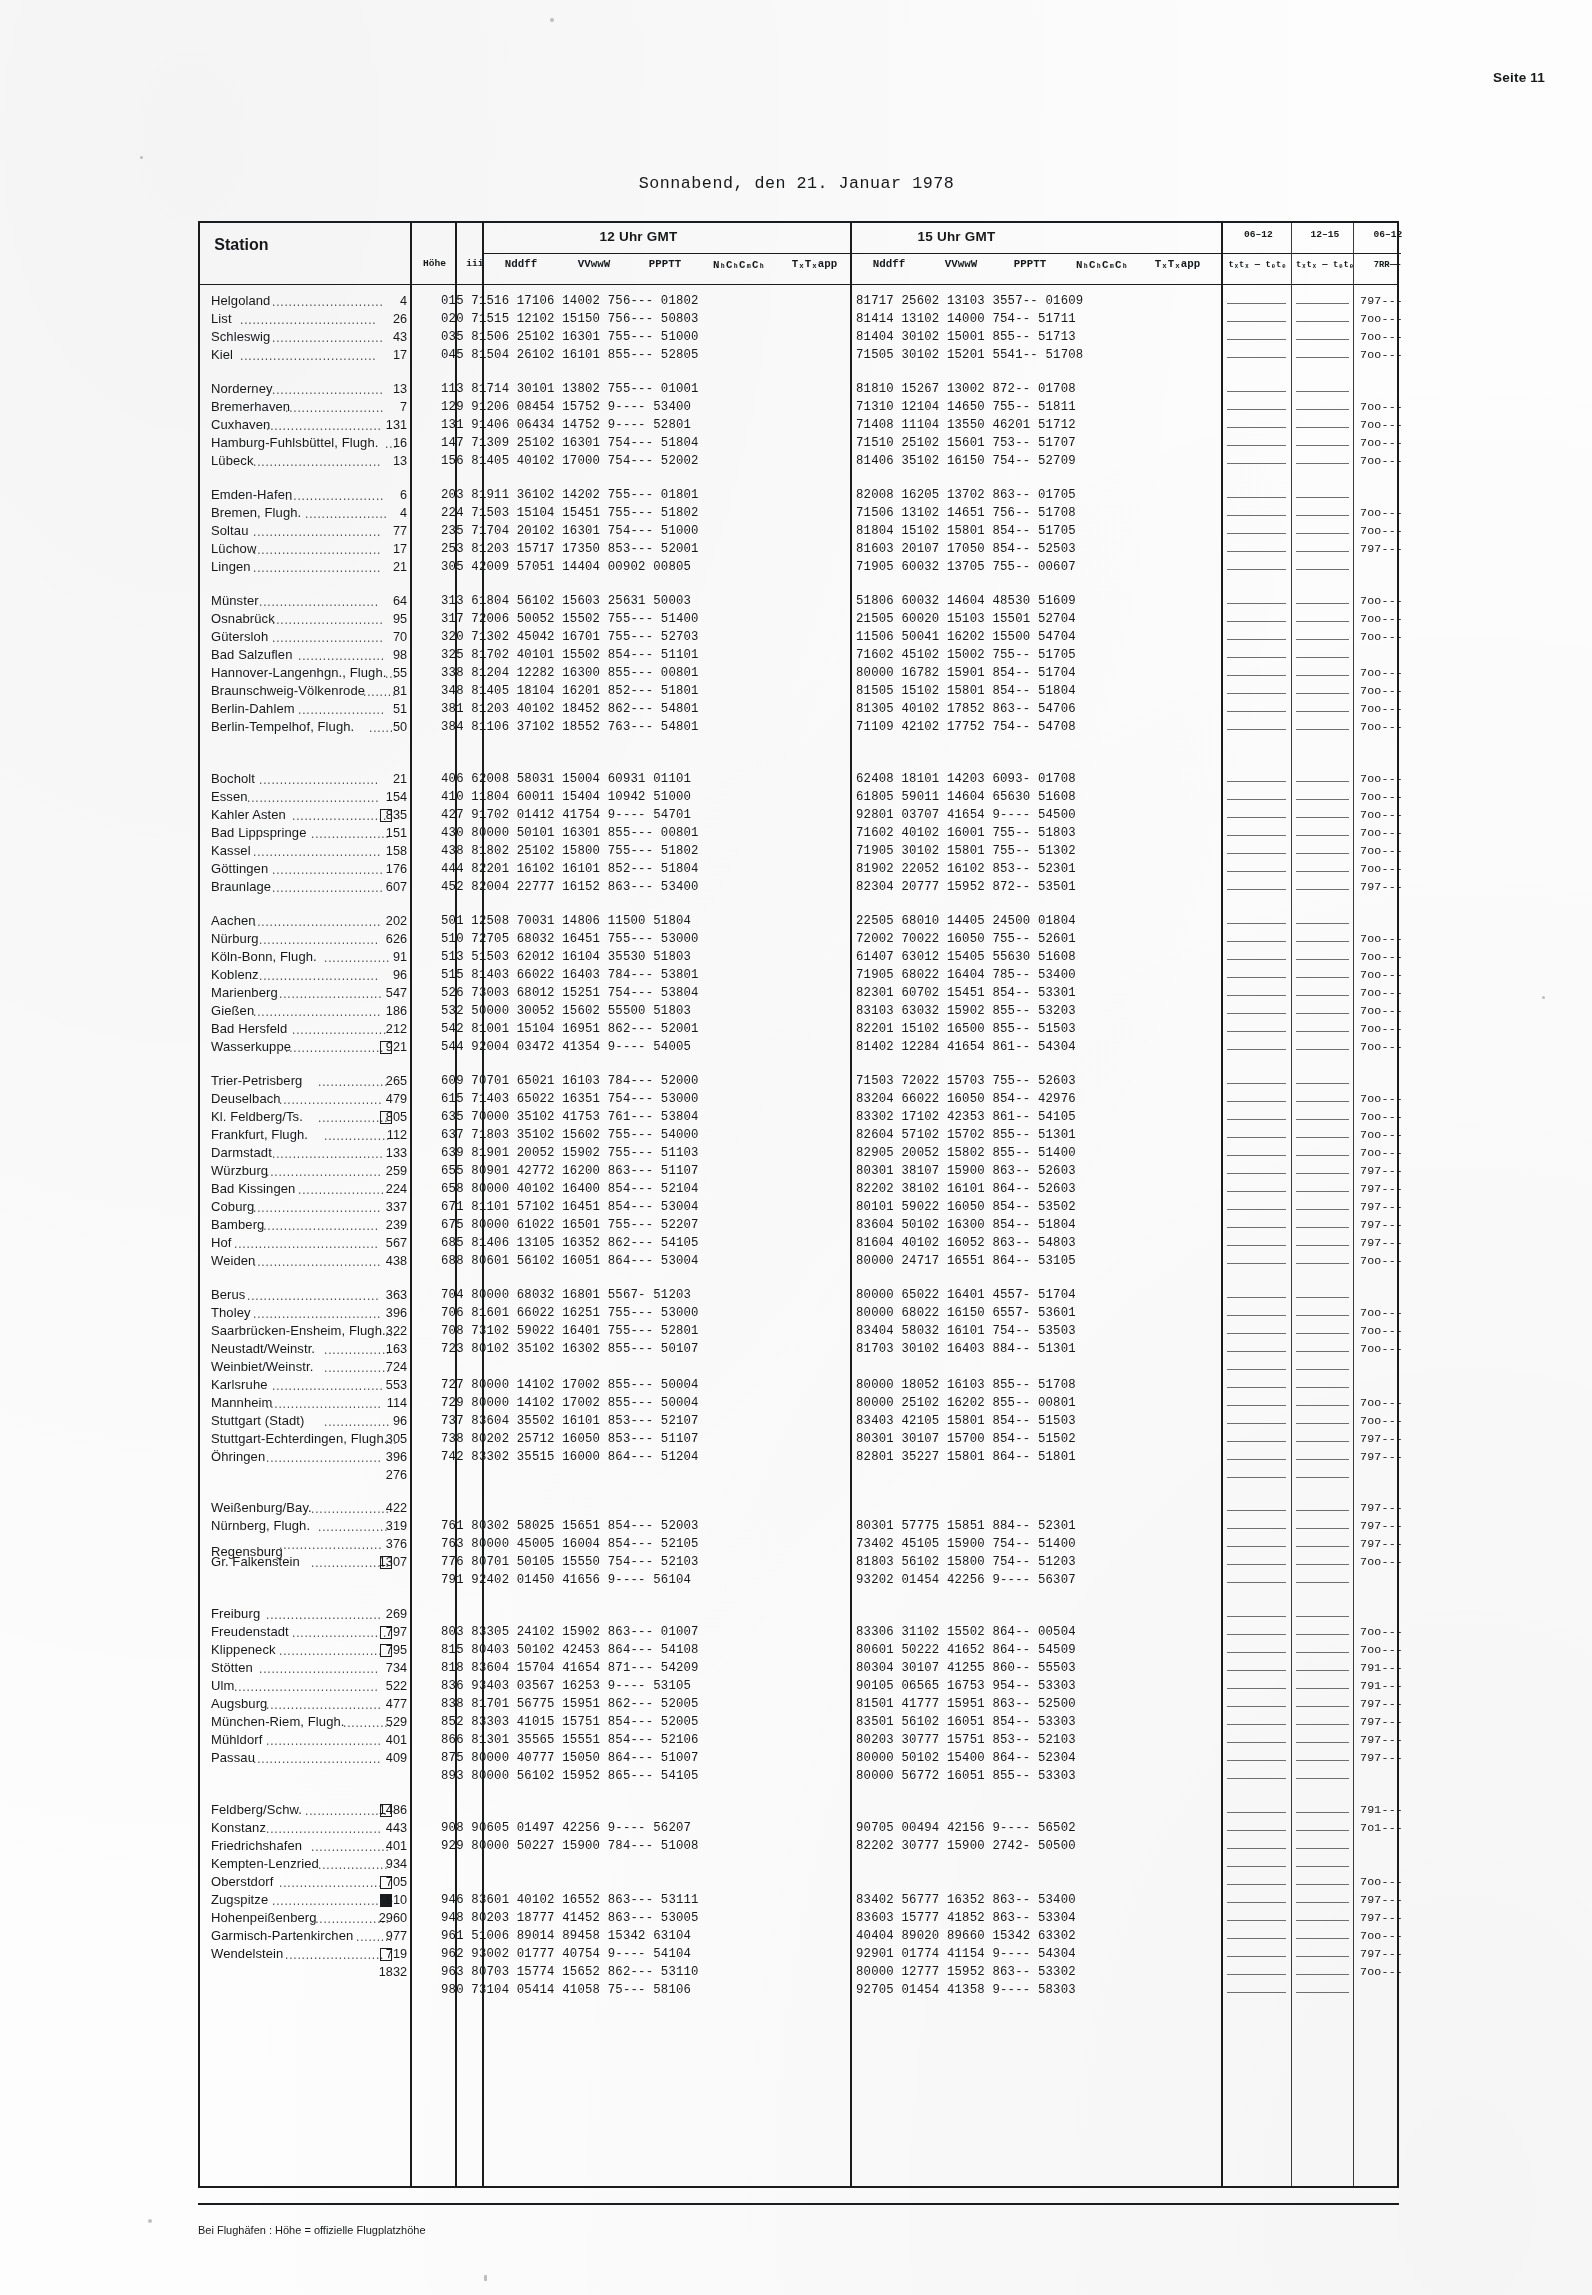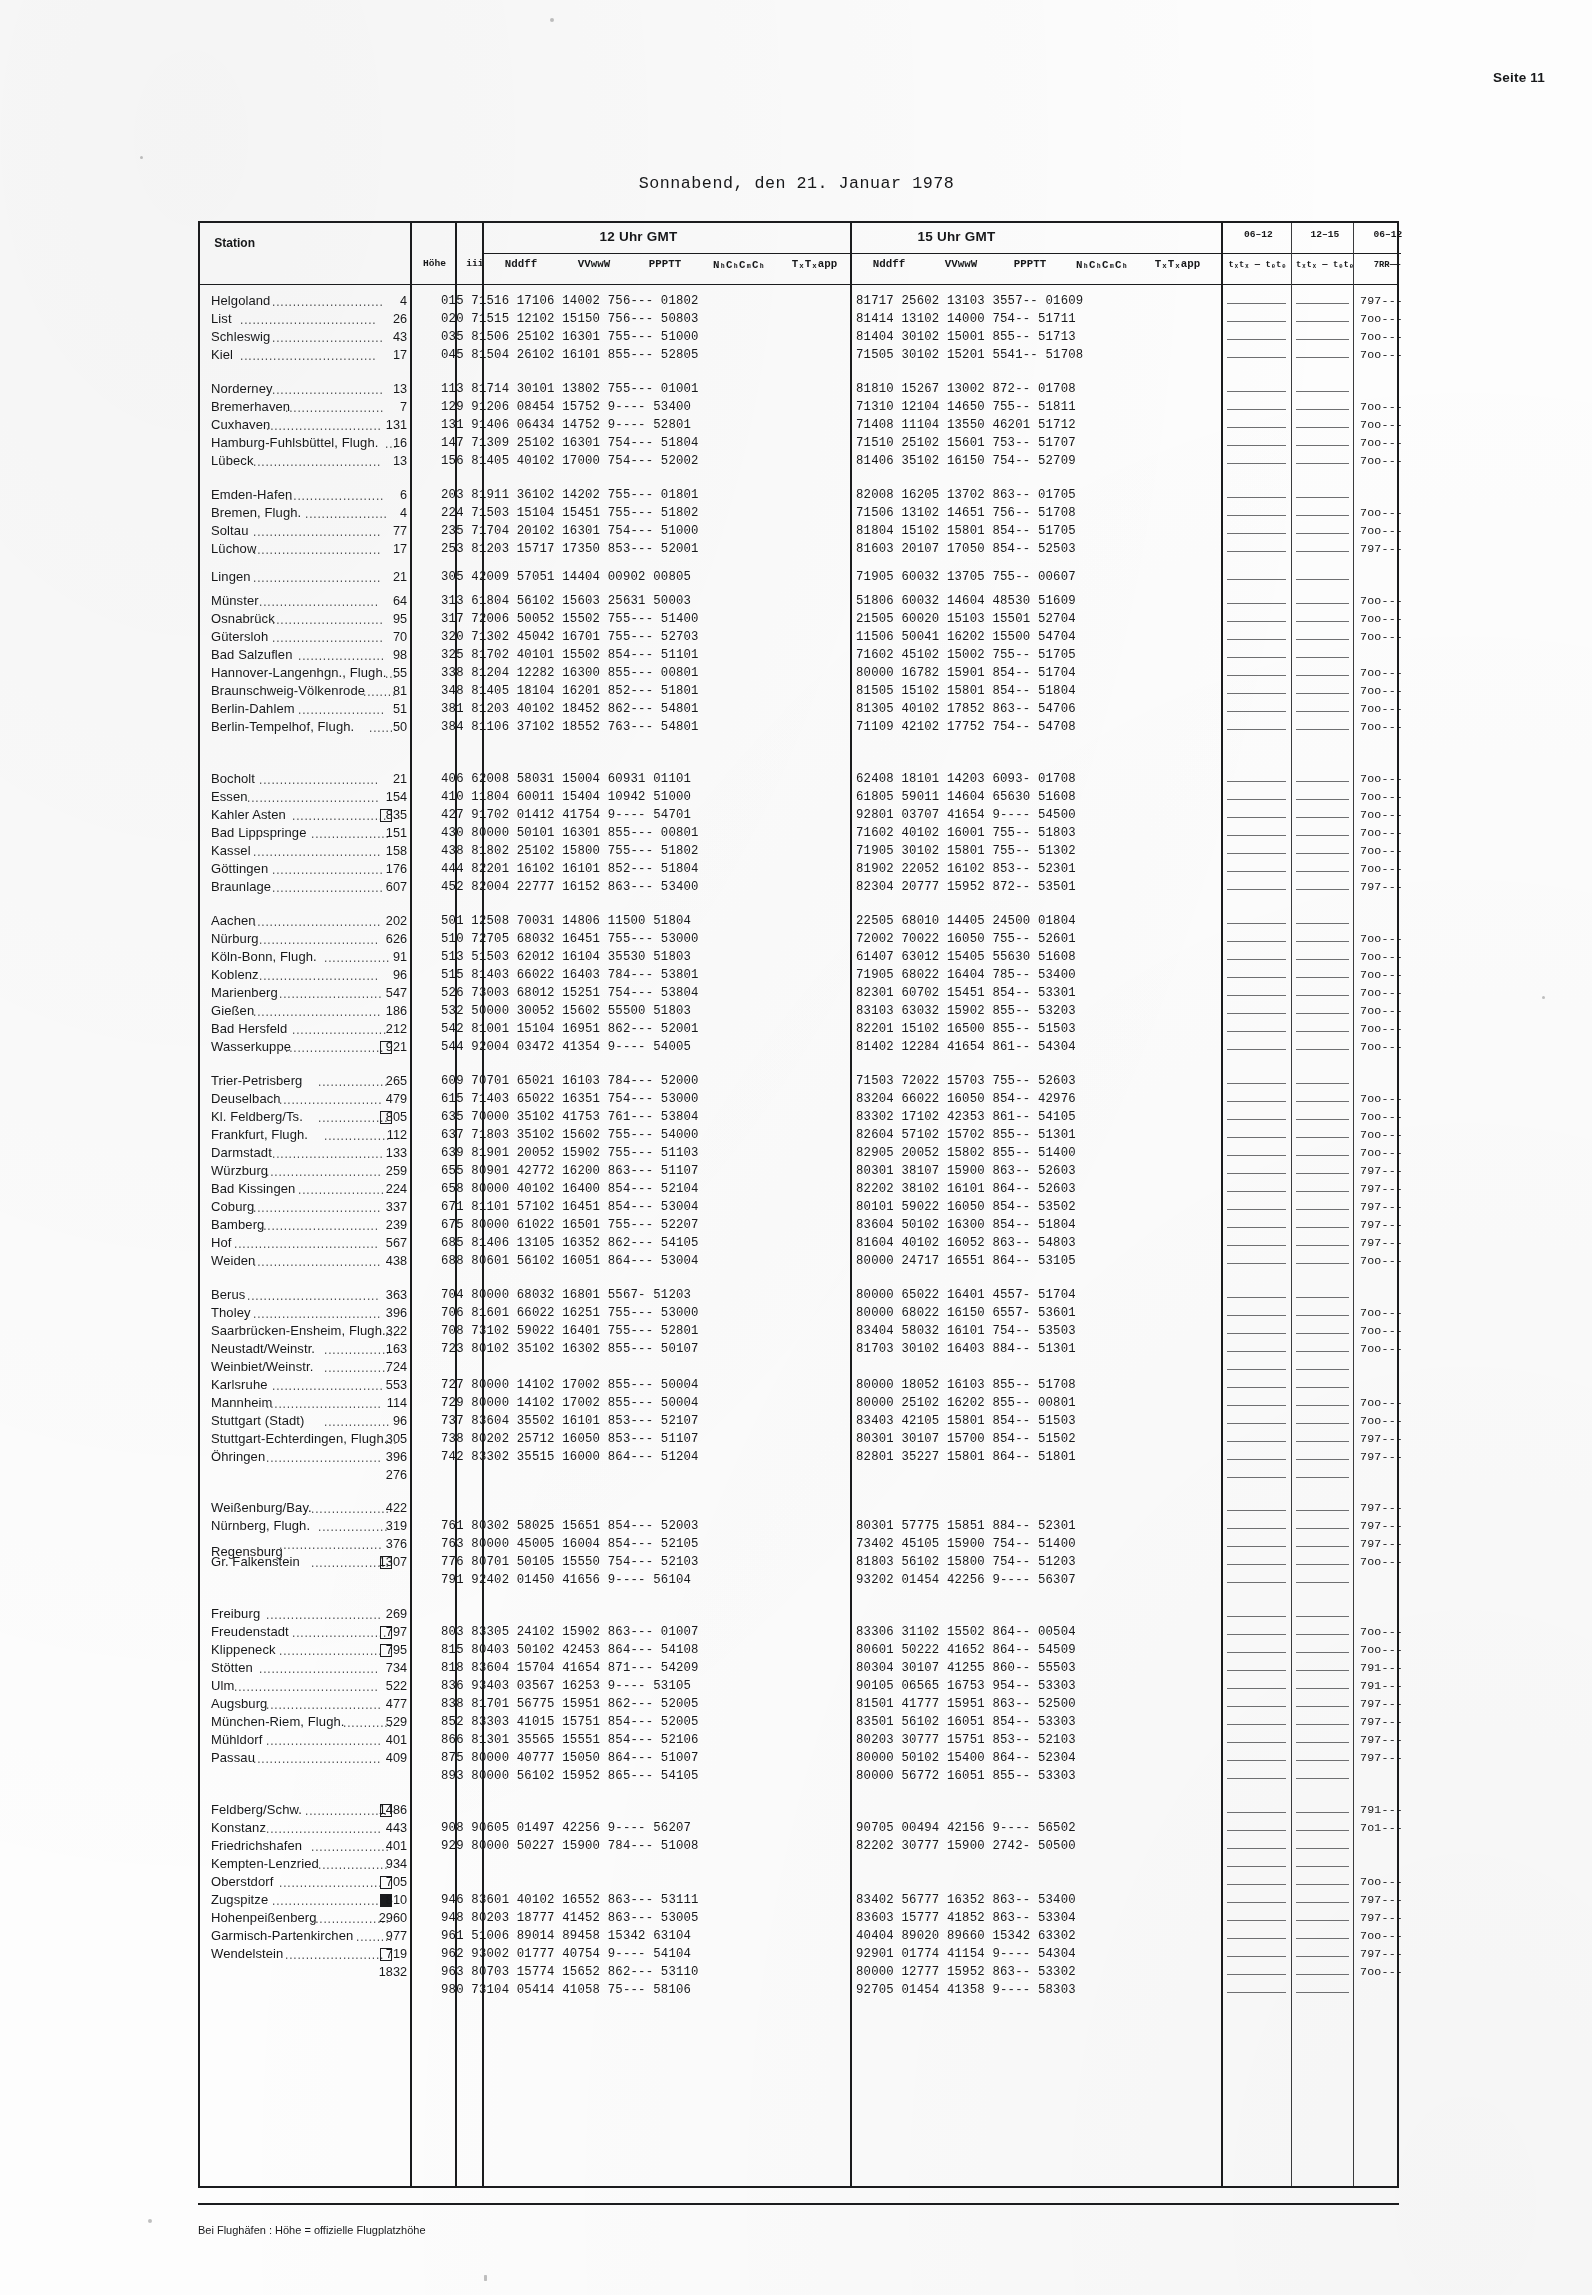--- a/index.html
+++ b/index.html
@@ -33,21 +33,21 @@
   .tbl{
     position:absolute;left:198px;top:221px;width:1201px;height:1967px;
     border:2px solid #1b1c1e;
     box-sizing:border-box;
   }
   .hdr{
     position:absolute;left:0;top:0;width:100%;height:62px;
     border-bottom:1.6px solid #1b1c1e;box-sizing:border-box;
   }
   .hdr .cellTxt{
-    position:absolute;font-size:12px;font-weight:bold;
+    position:absolute;font-size:16px;font-weight:bold;
   }
   .vline{position:absolute;top:0;bottom:0;width:1.6px;background:#1b1c1e;}
   .vline.thin{width:1.1px;background:#3a3b3d;}
 
   .grpTitle{
     position:absolute;text-align:center;font-size:13.5px;font-weight:bold;
     letter-spacing:0.2px;
   }
   .subhdr{
     position:absolute;font-family:"Liberation Mono",monospace;
@@ -272,21 +272,21 @@
         <div style="position: absolute; left: 0px; top: 256px; height: 18px; width: 100%;">
           <div class="st" style="left: 11px; top: 0px;">Lüchow</div>
           <div class="dots" style="left: 53px; top: 2.4px;">...............................</div>
           <div class="hoehe" style="left: 167px; top: 0.8px; width: 40px;">17</div>
           <div class="mono t12" style="top: 0.8px;">253 81203 15717 17350 853--- 52001</div>
           <div class="mono t15" style="left: 656px; top: 0.8px;">81603 20107 17050 854-- 52503</div>
           <div class="dash" style="left: 1027px; top: 10.4px; width: 59px;"></div>
           <div class="dash" style="left: 1096px; top: 10.4px; width: 53px;"></div>
           <div class="mono tr" style="left: 1160px; top: 0.8px;">797---</div>
         </div>
-        <div style="position: absolute; left: 0px; top: 284px; height: 18px; width: 100%;">
+        <div style="position: absolute; left: 0px; top: 274px; height: 18px; width: 100%;">
           <div class="st" style="left: 11px; top: 0px;">Lingen</div>
           <div class="dots" style="left: 53px; top: 2.4px;">...............................</div>
           <div class="hoehe" style="left: 167px; top: 0.8px; width: 40px;">21</div>
           <div class="mono t12" style="top: 0.8px;">305 42009 57051 14404 00902 00805</div>
           <div class="mono t15" style="left: 656px; top: 0.8px;">71905 60032 13705 755-- 00607</div>
           <div class="dash" style="left: 1027px; top: 10.4px; width: 59px;"></div>
           <div class="dash" style="left: 1096px; top: 10.4px; width: 53px;"></div>
         </div>
         <div style="position: absolute; left: 0px; top: 308px; height: 18px; width: 100%;">
           <div class="st" style="left: 11px; top: 0px;">Münster</div>

